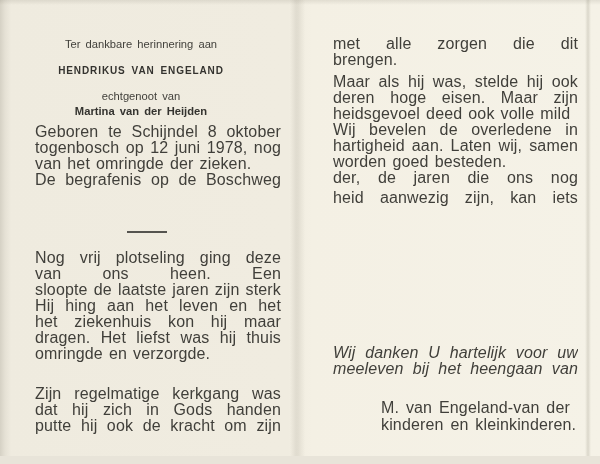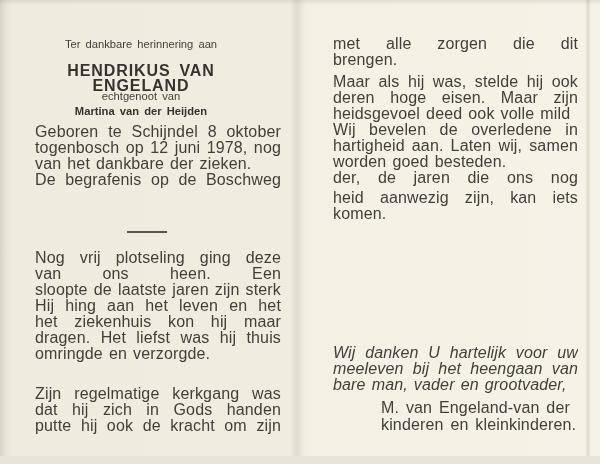--- a/index.html
+++ b/index.html
@@ -27,40 +27,40 @@
   .col-right{left:333px;width:245px;}
   .block{position:absolute;left:0;right:0;}
   .line{
     height:16px;line-height:16px;font-size:16px;
     letter-spacing:0.15px;word-spacing:0.09em;
     text-align:left;overflow:hidden;
   }
   .line.j{text-align:justify;text-align-last:justify;-moz-text-align-last:justify;}
   .hdr{text-align:center;padding-right:34px;line-height:15px;font-size:11.2px;word-spacing:0.18em;}
   .hdr.bold{font-weight:bold;color:#34332f;}
-  .name{font-size:16px;letter-spacing:0.9px;word-spacing:0.22em;}
+  .name{font-size:10px;letter-spacing:0.9px;word-spacing:0.22em;}
   .divider{position:absolute;top:231px;left:92px;width:40px;height:2px;background:#55544f;}
   .signature{padding-left:48px;}
   .signature .line{height:17px;line-height:17px;word-spacing:0.14em;}
 </style>
 </head>
 <body>
 
 <div class="scan">
 
   <div class="col col-left">
     <div class="block hdr" style="top:37px;">Ter dankbare herinnering aan</div>
     <div class="block hdr bold name" style="top:63px;">HENDRIKUS VAN ENGELAND</div>
     <div class="block hdr" style="top:89px;">echtgenoot van</div>
     <div class="block hdr bold" style="top:104px;">Martina van der Heijden</div>
 
     <div class="block" style="top:124px;">
         <div class="line j">Geboren te Schijndel 8 oktober 1906, over-</div>
         <div class="line j">togenbosch op 12 juni 1978, nog voorzien</div>
-        <div class="line">van het dankbare der zieken.</div>
+        <div class="line">van het omringde der zieken.</div>
         <div class="line j">De begrafenis op de Boschweg had 15 juni</div>
       </div>
 
     <div class="divider"></div>
 
     <div class="block" style="top:250px;">
         <div class="line j">Nog vrij plotseling ging deze man en vader</div>
         <div class="line j">van ons heen. Een ongeneeslijke ziekte</div>
         <div class="line j">sloopte de laatste jaren zijn sterk gestel.</div>
         <div class="line j">Hij hing aan het leven en het verblijf in</div>
@@ -87,27 +87,25 @@
         <div class="line j">deren hoge eisen. Maar zijn rechtvaardig-</div>
         <div class="line">heidsgevoel deed ook volle mild aan.</div>
         <div class="line j">Wij bevelen de overledene in Gods barm-</div>
         <div class="line j">hartigheid aan. Laten wij, samen met moe-</div>
         <div class="line">worden goed besteden.</div>
         <div class="line j">der, de jaren die ons nog geschonken</div>
       </div>
 
     <div class="block" style="top:190px;">
         <div class="line j">heid aanwezig zijn, kan iets goeds tot stand</div>
-        <div class="line">komen.</div>
       </div>
 
     <div class="block" style="top:345px;font-style:italic;">
         <div class="line j">Wij danken U hartelijk voor uw gebed en</div>
         <div class="line j">meeleven bij het heengaan van onze dier-</div>
-        <div class="line">bare man, vader en grootvader,</div>
       </div>
 
     <div class="block signature" style="top:399px;">
         <div class="line">M. van Engeland-van der Heijden</div>
         <div class="line">kinderen en kleinkinderen.</div>
       </div>
   </div>
 
 </div>
 

